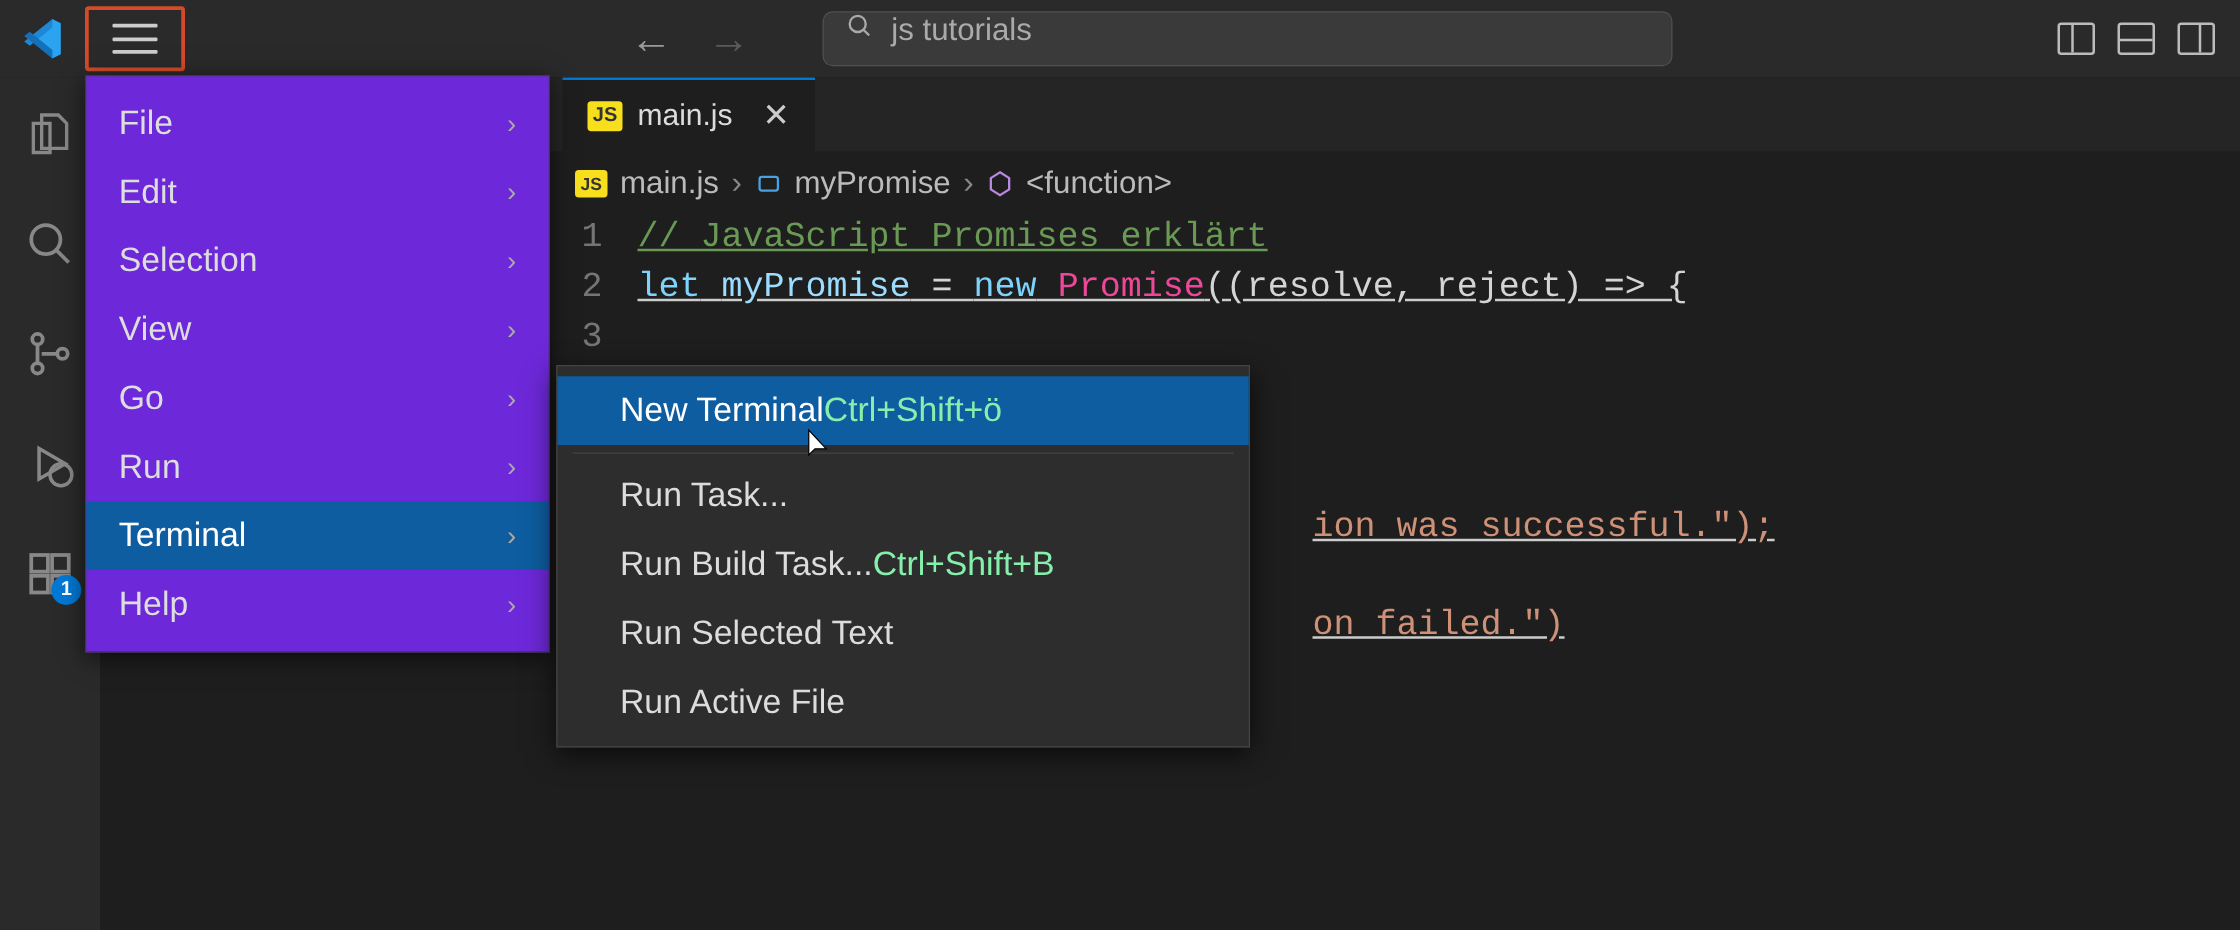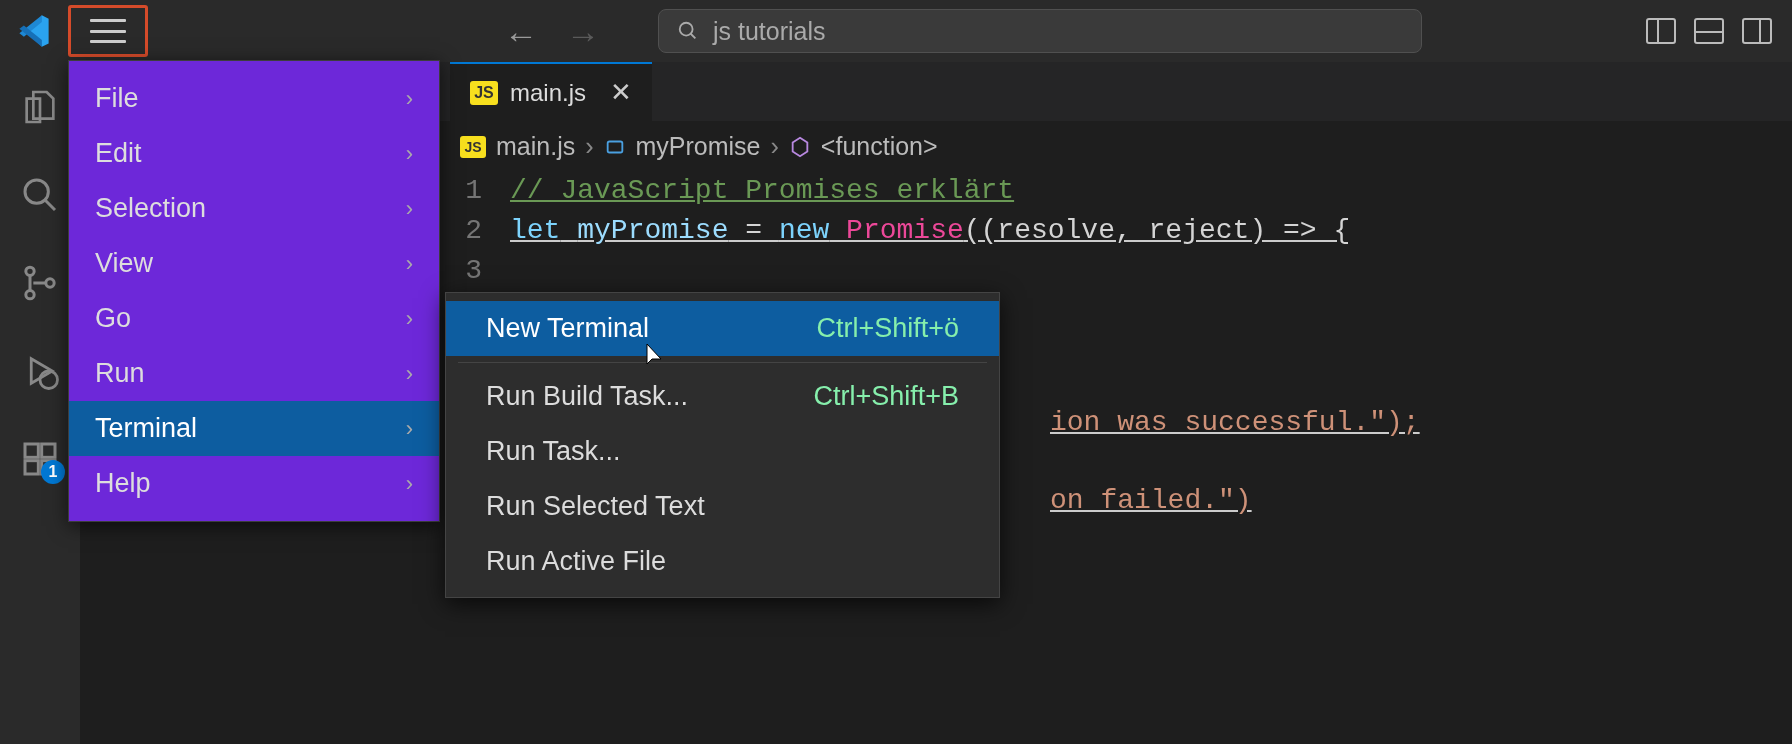--- a/index.html
+++ b/index.html
@@ -33,26 +33,26 @@
 .hamburger-lines {
   width: 36px; height: 24px;
   display: flex; flex-direction: column; justify-content: space-between;
 }
 .hamburger-lines div { height: 3px; background: #cccccc; border-radius: 1px; }
 .nav-arrows { display: flex; gap: 28px; margin-left: 340px; }
 .nav-arrow { font-size: 34px; color: #999; }
 .nav-arrow.dim { color: #5a5a5a; }
 .searchbox {
   flex: none;
-  width: 764px;
+  width: 680px;
   height: 44px;
   background: #3a3a3a;
   border: 1px solid #505050;
   border-radius: 8px;
-  display: flex; align-items: center;
+  display: flex; align-items: flex-start;
   padding: 0 18px;
   margin-left: 42px;
   font-size: 25px; color: #aaa;
 }
 .searchbox svg { margin-right: 14px; }
 .layout-icons { display: flex; gap: 18px; margin-left: auto; margin-right: 12px; }
 .layout-icon { width: 30px; height: 26px; border: 2px solid #bbb; border-radius: 3px; position: relative; }
 .layout-icon.l1::before { content:""; position:absolute; left:0; top:0; bottom:0; width:35%; border-right:2px solid #bbb; }
 .layout-icon.l2::before { content:""; position:absolute; left:0; right:0; bottom:0; height:40%; border-top:2px solid #bbb; }
 .layout-icon.l3::before { content:""; position:absolute; right:0; top:0; bottom:0; width:35%; border-left:2px solid #bbb; }
@@ -146,22 +146,22 @@
   position: absolute;
   top: 292px; left: 445px;
   width: 555px;
   background: #2d2d2d;
   border: 1px solid #444;
   box-shadow: 0 6px 22px rgba(0,0,0,0.7);
   padding: 8px 0;
   z-index: 60;
 }
 .sub-item {
-  display: flex; justify-content: space-between; align-items: center;
-  padding: 12px 40px;
+  display: flex; align-items: center;
+  padding: 12px 50px;
   font-size: 27px; color: #dcdcdc;
 }
 .sub-item.active { background: #0d5da0; color:#fff; }
 .sub-item .shortcut { color: #86efac; }
 .sub-sep { height: 1px; background: #444; margin: 6px 12px; }
 
 .cursor {
   position: absolute;
   top: 342px; left: 643px;
   width: 24px; height: 30px;
@@ -334,25 +334,25 @@
     </div>
 </div>
 
 <div class="submenu">
   <div class="sub-item active">
     <span>New Terminal</span>
     <span class="shortcut">Ctrl+Shift+ö</span>
   </div>
   <div class="sub-sep"></div>
   <div class="sub-item">
+    <span>Run Task...</span>
+  </div>
+  <div class="sub-item">
     <span>Run Build Task...</span>
     <span class="shortcut">Ctrl+Shift+B</span>
-  </div>
-  <div class="sub-item">
-    <span>Run Task...</span>
   </div>
   <div class="sub-item">
     <span>Run Selected Text</span>
   </div>
   <div class="sub-item">
     <span>Run Active File</span>
   </div>
 </div>
 
 <div class="cursor">

